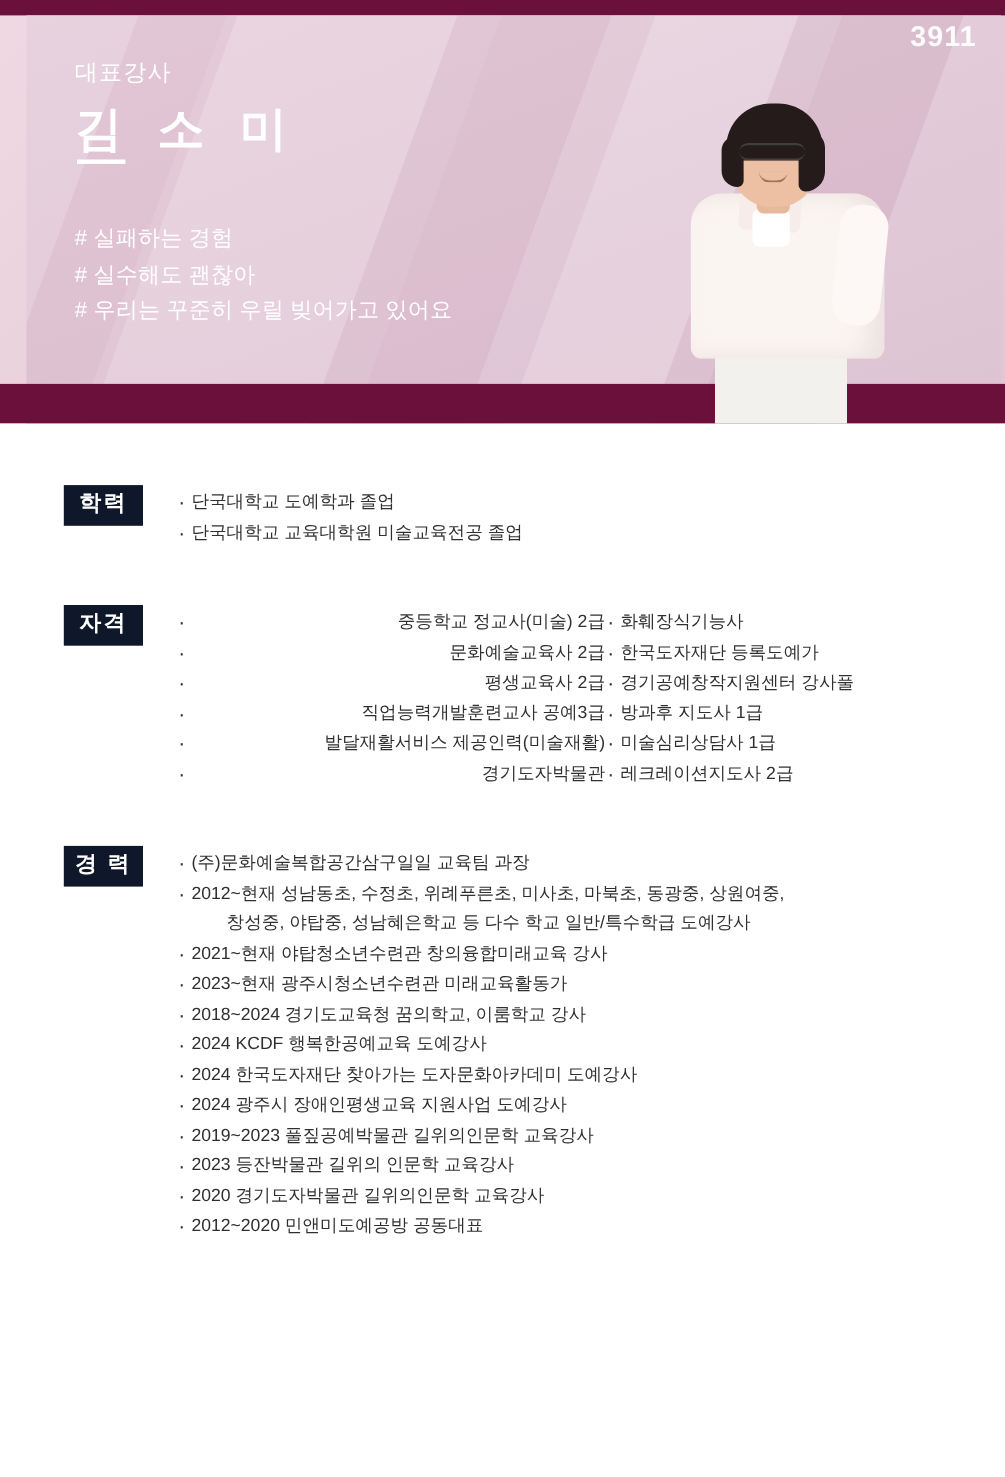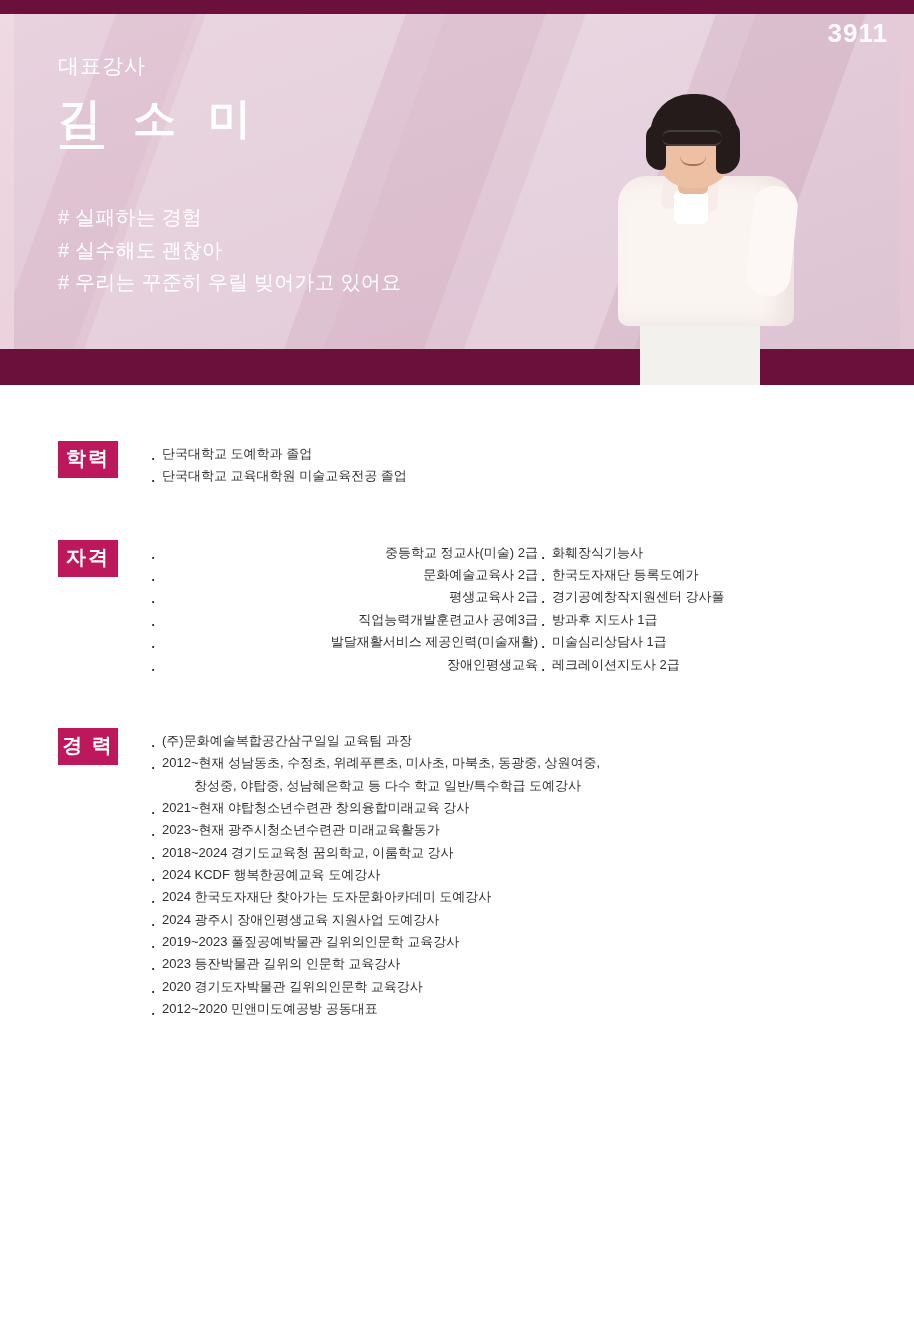--- a/index.html
+++ b/index.html
@@ -31,21 +31,21 @@
     left: 0; top: 0; width: 100%; height: 14px;
     background: #6b0f3b;
   }
   .hero-band-bottom {
     position: absolute;
     left: 0; bottom: 0; width: 100%; height: 36px;
     background: #6b0f3b;
   }
   .hero-inner {
     position: absolute;
-    left: 14px; top: 14px;
+    left: 24px; top: 14px;
     width: 886px; height: 432px;
     overflow: hidden;
     background: linear-gradient(160deg, #e8d2de 0%, #e3cbd9 45%, #dcc2d1 100%);
   }
   
   .chev {
     position: absolute;
     top: -60px;
     width: 250px;
     height: 460px;
@@ -213,38 +213,38 @@
     padding: 56px 0 0 0;
   }
   .section {
     display: flex;
     align-items: flex-start;
     padding-left: 58px;
     margin-bottom: 52px;
   }
   .sec-label {
     flex: 0 0 auto;
-    width: 60px;
+    width: 72px;
     margin-right: 30px;
-    background: #be185d;
+    background: #0f172a;
     color: #ffffff;
     font-size: 20px;
     font-weight: 700;
     letter-spacing: 2px;
     text-align: center;
     padding: 5px 0 7px 0;
     line-height: 1.25;
   }
   .sec-body {
     flex: 1 1 auto;
     padding-top: 2px;
   }
   ul.items { list-style: none; }
   ul.items li {
-    font-size: 13px;
+    font-size: 16px;
     line-height: 1.72;
     color: #2f2f2f;
     position: relative;
     padding-left: 14px;
   }
   ul.items li::before {
     content: "·";
     position: absolute;
     left: 2px;
     top: -1px;
@@ -329,21 +329,21 @@
       <div class="sec-label">자격</div>
       <div class="sec-body">
         <div class="two-col">
           <div class="col left">
             <ul class="items">
               <li>중등학교 정교사(미술) 2급</li>
               <li>문화예술교육사 2급</li>
               <li>평생교육사 2급</li>
               <li>직업능력개발훈련교사 공예3급</li>
               <li>발달재활서비스 제공인력(미술재활)</li>
-              <li>장애인평생교육</li>
+              <li>경기도자박물관</li>
             </ul>
           </div>
           <div class="col right">
             <ul class="items">
               <li>화훼장식기능사</li>
               <li>한국도자재단 등록도예가</li>
               <li>경기공예창작지원센터 강사풀</li>
               <li>방과후 지도사 1급</li>
               <li>미술심리상담사 1급</li>
               <li>레크레이션지도사 2급</li>

